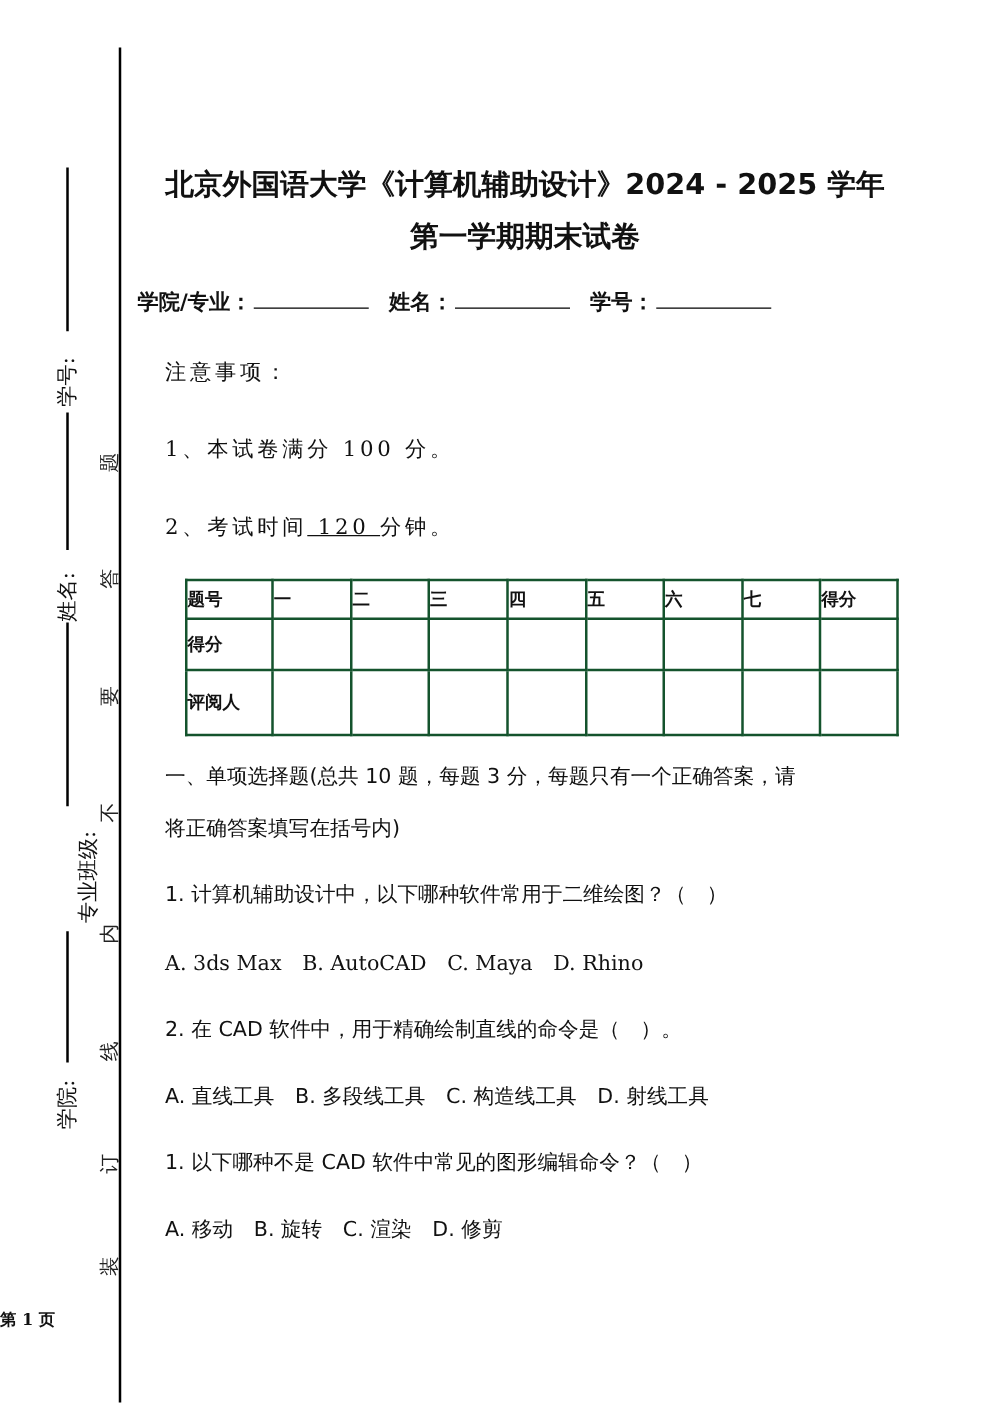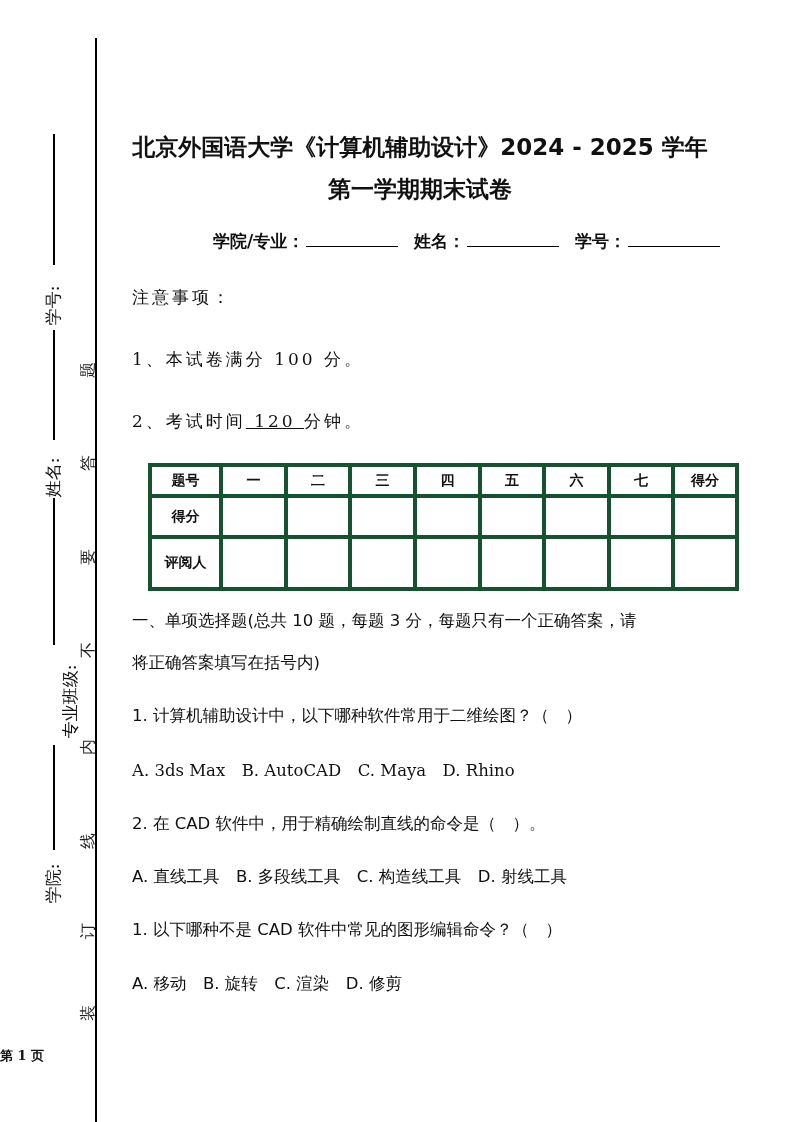--- a/index.html
+++ b/index.html
@@ -8,28 +8,28 @@
   .binding-line { position: absolute; left: 95px; top: 38px; width: 2px; height: 1084px; background: #000; }
   .seg { position: absolute; left: 53px; width: 1.5px; background: #000; }
   .vlabel { position: absolute; left: 34px; width: 40px; transform-origin: center;
             font-size: 17px; white-space: nowrap; text-align: center;
             font-family: "DejaVu Serif", serif; }
   .vlabel span { display: inline-block; transform: rotate(-90deg); }
   .vchar { position: absolute; left: 78px; width: 20px; height: 20px; font-size: 16px; text-align: center;
            line-height: 20px; transform: rotate(-90deg); font-family: "DejaVu Serif", serif; color: #222; }
   .title { position: absolute; left: 110px; width: 620px; text-align: center; font-weight: bold;
            font-size: 23px; font-family: "DejaVu Sans", sans-serif; }
-  .info { position: absolute; top: 230px; left: 110px; width: 620px; text-align: right;
+  .info { position: absolute; top: 230px; left: 110px; width: 620px; text-align: left;
           font-weight: bold; font-size: 17px; font-family: "DejaVu Sans", sans-serif; }
   .info .blank { display: inline-block; width: 92px; border-bottom: 1px solid #000; margin: 0 10px 0 2px; height: 14px; vertical-align: baseline; }
   .line { position: absolute; left: 132px; font-size: 17px; white-space: nowrap; }
   .spaced { letter-spacing: 3px; }
   .u { text-decoration: underline; text-align: right; }
   table.score { position: absolute; left: 148px; top: 463px; border-collapse: collapse; }
-  table.score td { border: 4px solid #14532d; text-align: center; font-weight: bold; font-size: 14px;
+  table.score td { border: 2px solid #14532d; font-weight: bold; font-size: 14px;
                    font-family: "DejaVu Sans", sans-serif; padding: 0; margin-top: 40px; }
   .q-sans { font-family: "DejaVu Sans", sans-serif; font-size: 16.5px; }
   .footer { position: absolute; top: 1047px; left: 0; width: 793px; font-weight: bold; font-size: 13px; }
 </style>
 </head>
 <body>
 
 <div class="binding-line"></div>
 <div class="seg" style="top:134px;height:131px"></div>
 <div class="seg" style="top:330px;height:110px"></div>

